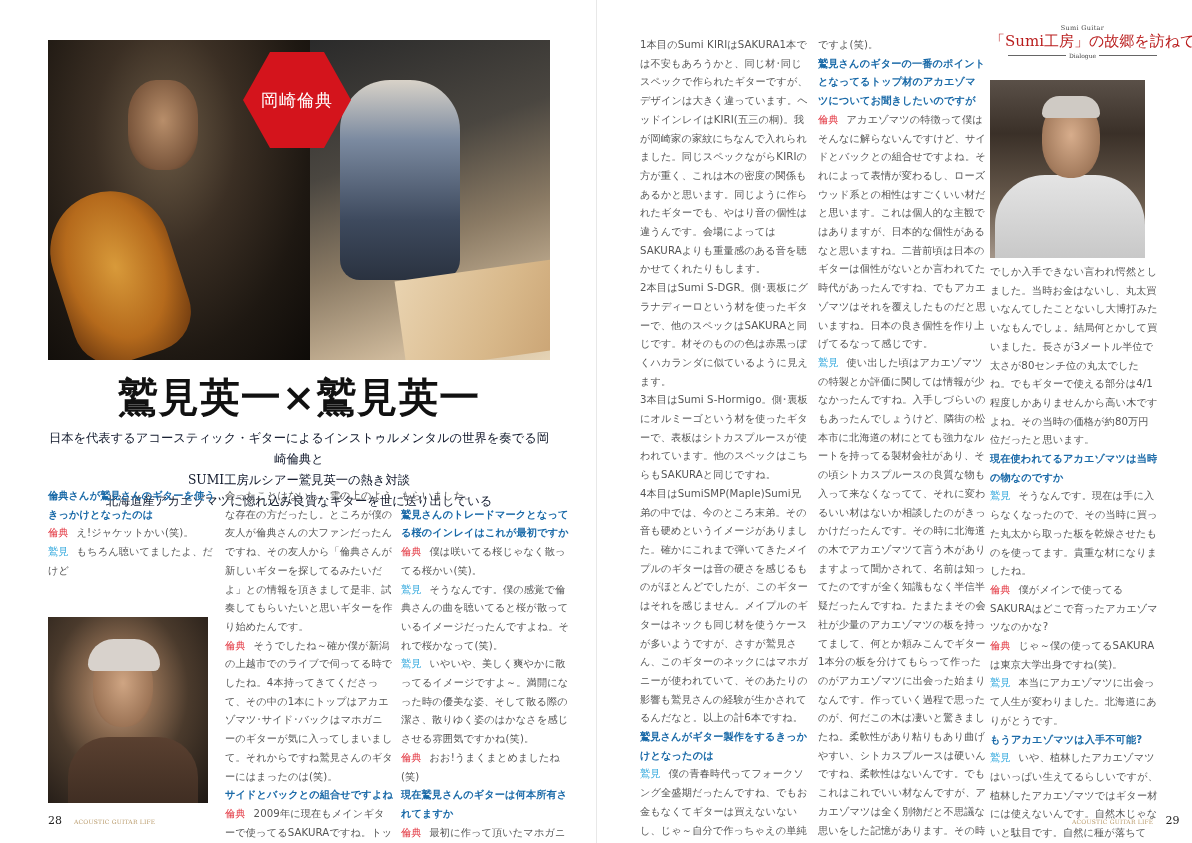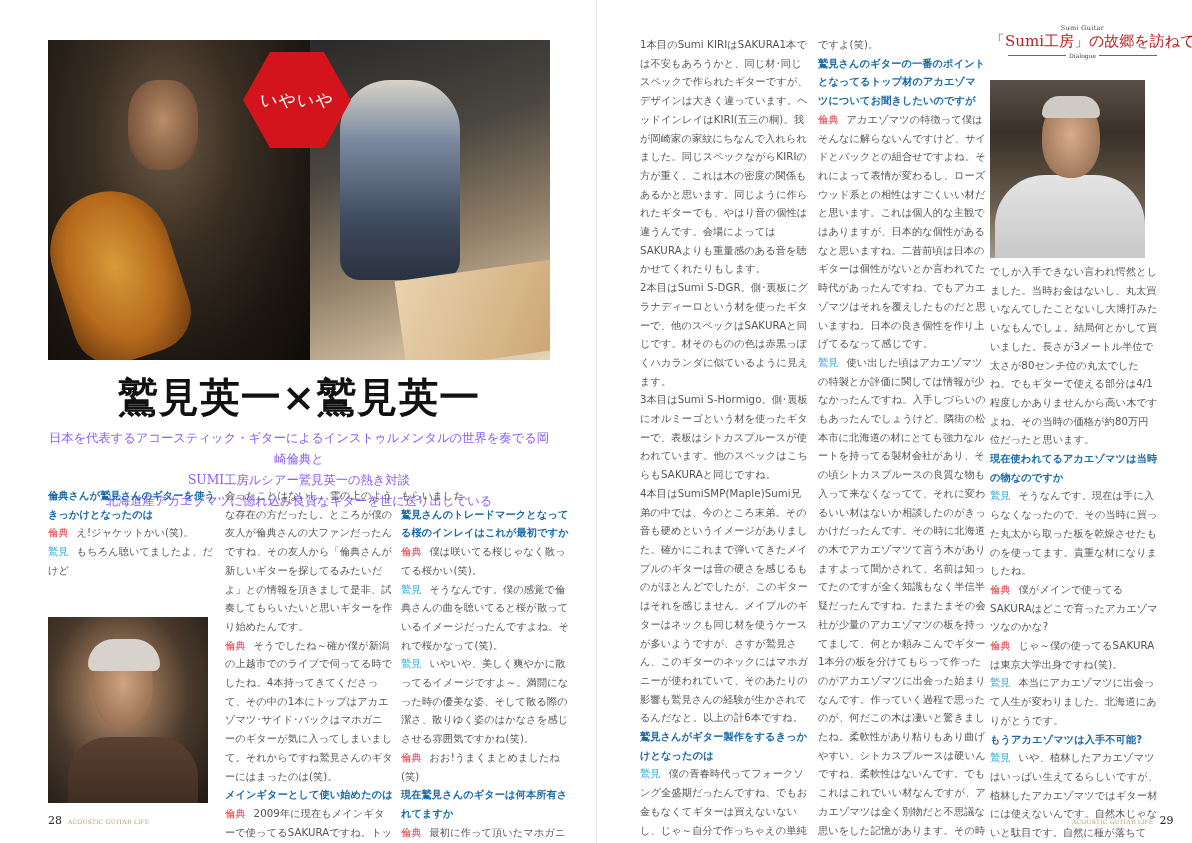--- a/index.html
+++ b/index.html
@@ -25,21 +25,21 @@
     background: linear-gradient(120deg, #e9d3b0 0%, #d8b88a 60%, #c9a272 100%); transform: rotate(-8deg); }
 
   .badge { position: absolute; left: 243px; top: 52px; width: 108px; height: 96px;
     clip-path: polygon(25% 0, 75% 0, 100% 50%, 75% 100%, 25% 100%, 0 50%);
     background: #d4141c; display: flex; align-items: center; justify-content: center; }
   .badge span { color: #fff; font-family: "DejaVu Serif", "Liberation Serif", serif; font-size: 17px; letter-spacing: 1px; }
 
   .title-names { position: absolute; left: 48px; top: 370px; width: 502px; text-align: center;
     font-family: "DejaVu Serif", "Liberation Serif", serif; font-size: 40px; color: #111; letter-spacing: 1px; }
   .lead { position: absolute; left: 48px; top: 428px; width: 502px; text-align: center;
-    font-family: "DejaVu Serif", "Liberation Serif", serif; font-size: 12.3px; line-height: 21px; color: #8b5cf6; }
+    font-family: "DejaVu Serif", "Liberation Serif", serif; font-size: 12.3px; line-height: 21px; color: #0f172a; }
 
   
   .col { position: absolute; font-size: 10.2px; line-height: 18.7px; color: #555; letter-spacing: 0.1px; }
   .col p { margin: 0; }
   .q { color: #1a6aa8; font-weight: bold; }
   .sp-w { color: #2aa5dc; margin-right: 8px; }
   .sp-o { color: #e2313c; margin-right: 8px; }
 
   .c1 { left: 48px; top: 487px; width: 168px; }
   .c2 { left: 225px; top: 487px; width: 168px; }
@@ -65,21 +65,21 @@
     background: radial-gradient(ellipse at 50% 45%, #d7ad8c 0%, #a27a5c 70%, #6a4c38 100%); }
   .portrait-right .hair { position: absolute; left: 52px; top: 16px; width: 58px; height: 22px; border-radius: 30px 30px 8px 8px;
     background: #cfcac4; }
 
   .series-title { position: absolute; left: 990px; top: 24px; width: 185px; text-align: center; font-family: "DejaVu Serif", "Liberation Serif", serif; }
   .series-title .kicker { font-size: 6.5px; color: #444; letter-spacing: 0.3px; }
   .series-title .main { font-size: 15px; color: #b91c1c; margin-top: 0px; white-space: nowrap; }
   .series-title .sub { font-size: 6px; color: #444; margin-top: 1px; display: flex; align-items: center; gap: 3px; justify-content: center; }
   .series-title .sub i { display: inline-block; height: 1px; width: 58px; background: #666; }
 
-  .folio { position: absolute; top: 814px; font-family: "DejaVu Serif", "Liberation Serif", serif; display: flex; align-items: baseline; gap: 6px; }
+  .folio { position: absolute; top: 814px; font-family: "DejaVu Serif", "Liberation Serif", serif; display: flex; align-items: baseline; gap: 12px; }
   .folio .num { font-size: 11px; color: #222; }
   .folio .mag { font-size: 6px; color: #b89a6a; letter-spacing: 0.2px; }
   .folio-left { left: 48px; }
   .folio-right { left: 1072px; }
 </style>
 </head>
 <body>
 
 <div class="spread">
   <div class="gutter"></div>
@@ -88,21 +88,21 @@
     <div class="photo photo-left">
       <div class="face"></div>
       <div class="guitar"></div>
     </div>
     <div class="photo photo-right">
       <div class="man"></div>
       <div class="wood"></div>
     </div>
   </div>
   <div class="badge">
-    <span>いやいや</span>
+    <span>岡崎倫典</span>
   </div>
 
   <h1 class="title-names">鷲見英一×鷲見英一</h1>
   <div class="lead">
     <div>日本を代表するアコースティック・ギターによるインストゥルメンタルの世界を奏でる岡崎倫典と</div>
     <div>SUMI工房ルシアー鷲見英一の熱き対談</div>
     <div>北海道産アカエゾマツに惚れ込み良質なギターを世に送り出している</div>
   </div>
 
   <div class="col c1">
@@ -113,21 +113,21 @@
 
   <div class="portrait-left">
     <div class="body"></div>
     <div class="head"></div>
     <div class="hair"></div>
   </div>
 
   <div class="col c2">
     <p>会ったことはないし、雲の上のような存在の方だったし。ところが僕の友人が倫典さんの大ファンだったんですね、その友人から「倫典さんが新しいギターを探してるみたいだよ」との情報を頂きまして是非、試奏してもらいたいと思いギターを作り始めたんです。</p>
     <p><span class="sp-o">倫典</span><span>そうでしたね～確か僕が新潟の上越市でのライブで伺ってる時でしたね。4本持ってきてくださって、その中の1本にトップはアカエゾマツ･サイド･バックはマホガニーのギターが気に入ってしまいまして。それからですね鷲見さんのギターにはまったのは(笑)。</span></p>
-    <p class="q">メインギターとして使い始めたのは</p>
+    <p class="q">サイドとバックとの組合せですよね</p>
     <p><span class="sp-o">倫典</span><span>2009年に現在もメインギターで使ってるSAKURAですね。トップはアカエゾマツ、サイド･バックはハカランダで作っていただいたものです。スケール･ネックの形状も僕が以前から使っているグレーベンに近いスペックで作って</span></p>
   </div>
 
   <div class="col c3">
     <p>もらいました。</p>
     <p class="q">鷲見さんのトレードマークとなってる桜のインレイはこれが最初ですか</p>
     <p><span class="sp-o">倫典</span><span>僕は咲いてる桜じゃなく散ってる桜かい(笑)。</span></p>
     <p><span class="sp-w">鷲見</span><span>そうなんです。僕の感覚で倫典さんの曲を聴いてると桜が散っているイメージだったんですよね。それで桜かなって(笑)。</span></p>
     <p><span class="sp-w">鷲見</span><span>いやいや、美しく爽やかに散ってるイメージですよ～。満開になった時の優美な姿、そして散る際の潔さ、散りゆく姿のはかなさを感じさせる雰囲気ですかね(笑)。</span></p>
     <p><span class="sp-o">倫典</span><span>おお!うまくまとめましたね(笑)</span></p>

